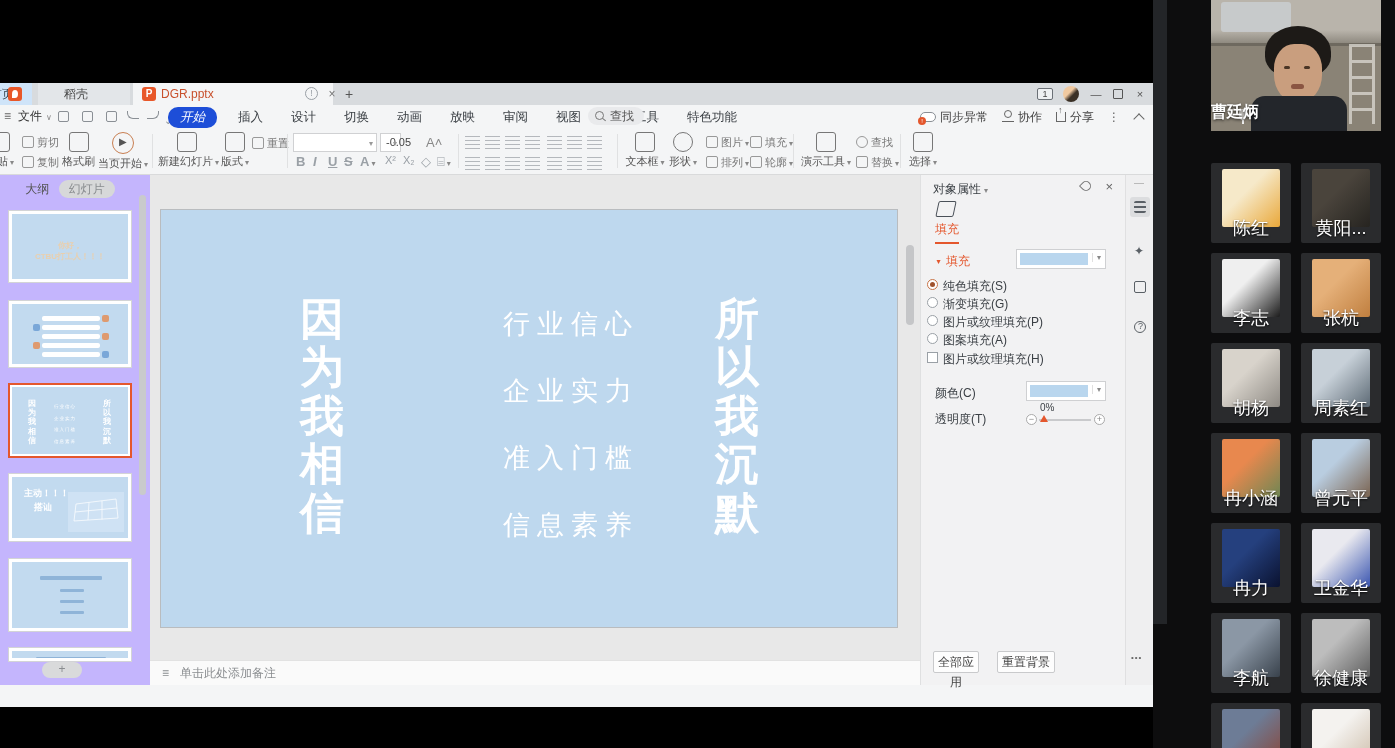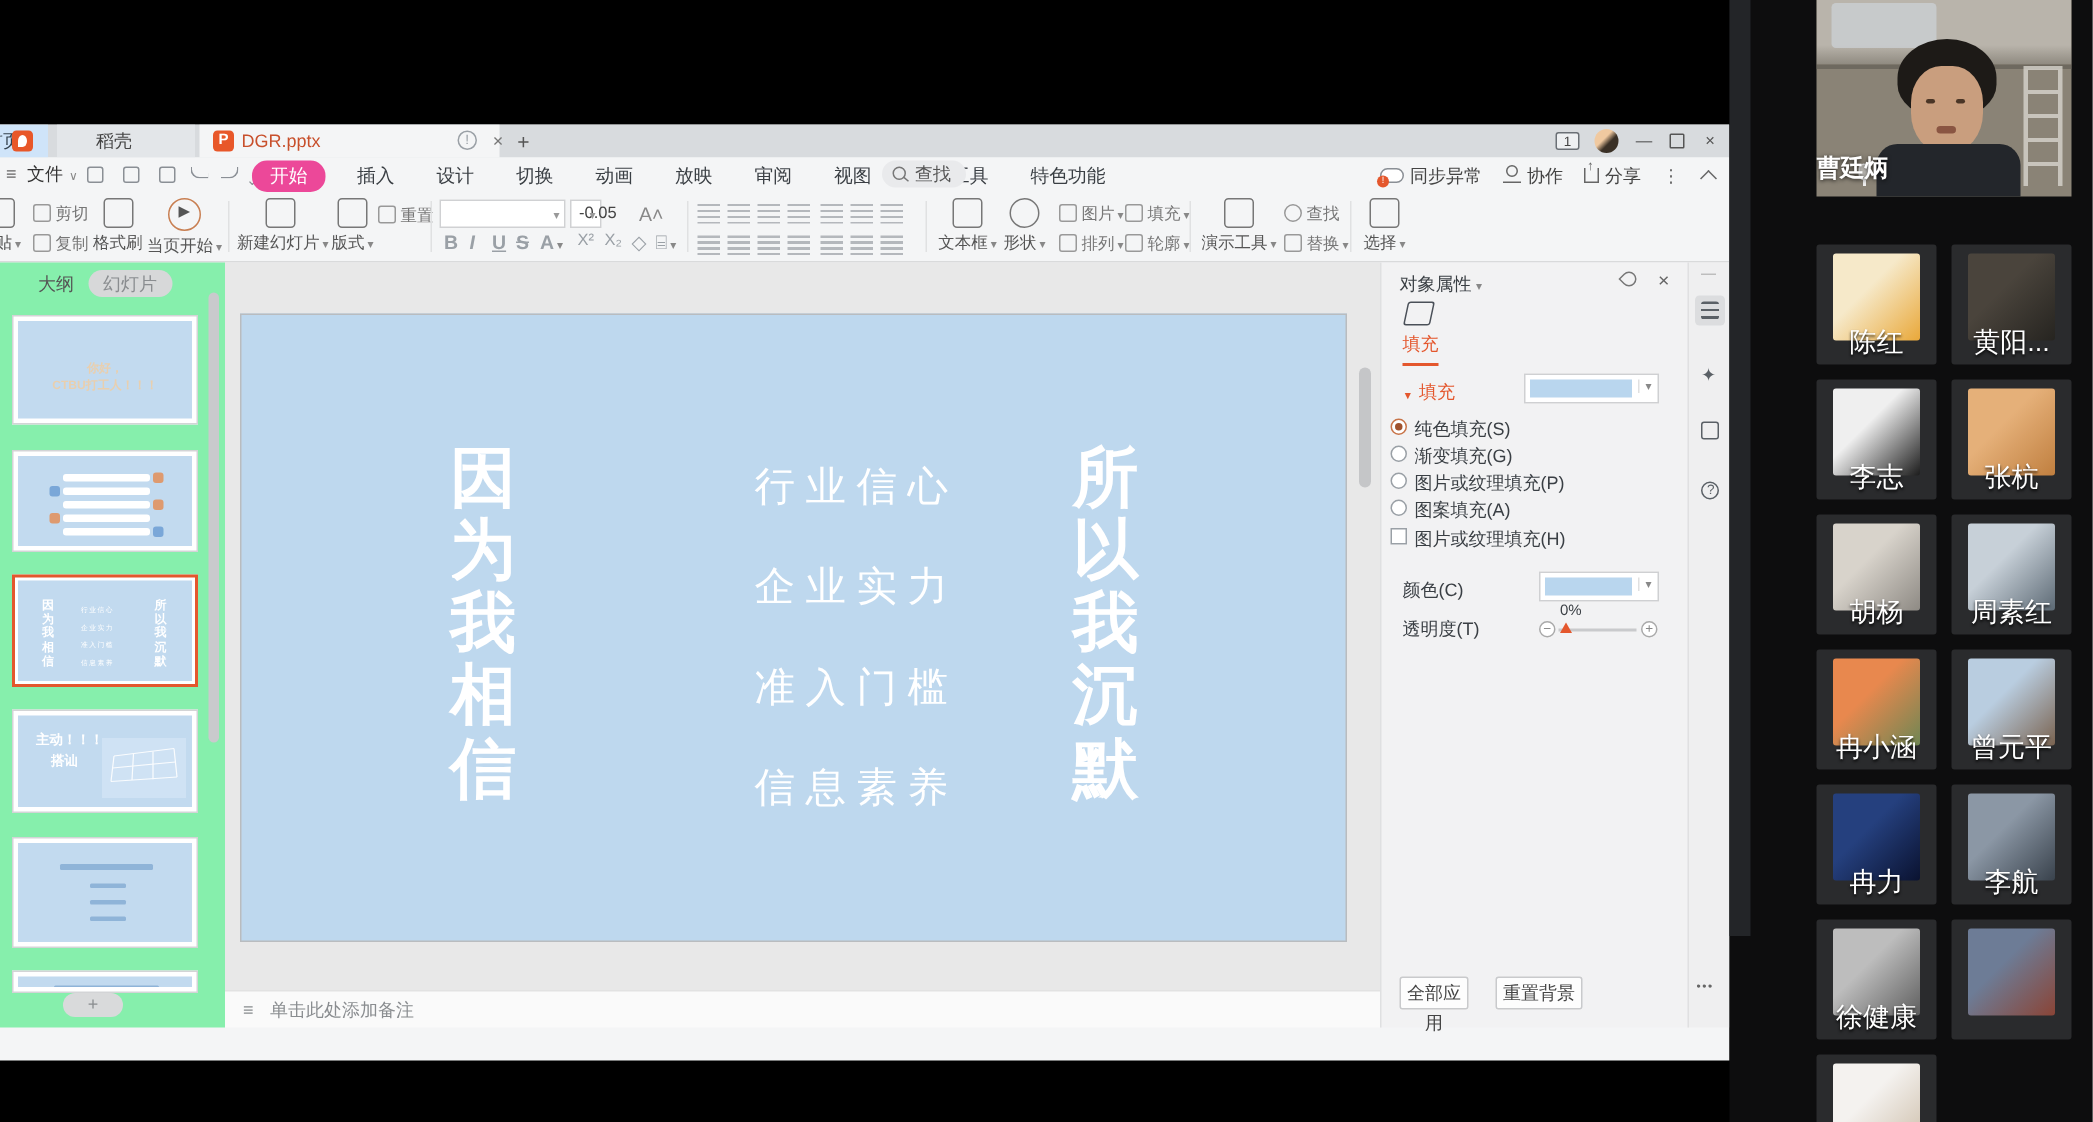--- a/index.html
+++ b/index.html
@@ -32,21 +32,21 @@
   .filebtn { position:absolute; left:2px; top:2px; height:19px; font-size:12px; color:#333; line-height:19px; padding-left:16px; }
   .filebtn:before { content:"≡"; position:absolute; left:2px; color:#666; }
   .filebtn:after { content:"∨"; font-size:8px; color:#888; margin-left:4px; }
   .qa { position:absolute; top:5px; width:14px; height:13px; }
   .qa i { display:block; width:11px; height:11px; border:1px solid #8a8f95; border-radius:2px; margin:1px auto; }
   .qa.undo i,.qa.redo i { border:none; width:12px; height:8px; border-bottom:1.6px solid #8a8f95; border-left:1.6px solid #8a8f95; border-radius:0 0 0 6px; }
   .qa.redo i { transform:scaleX(-1); }
   .qa.more:before { content:"⌄"; color:#8a8f95; font-size:10px; }
   .mtabs { position:absolute; left:168px; top:2px; height:20px; display:flex; align-items:center; gap:14px; }
   .mtab { font-size:12.5px; color:#3a3f44; padding:2px 7px; white-space:nowrap; }
-  .mtab.active { background:#ec4899; color:#fff; border-radius:10px; padding:2px 12px; }
+  .mtab.active { background:#1d4ed8; color:#fff; border-radius:10px; padding:2px 12px;font-style:italic; }
   .findpill { position:absolute; left:588px; top:2px; height:18px; background:#e9eaec; border-radius:9px; font-size:12px; color:#555; line-height:18px; padding:0 10px 0 22px; }
   .findpill:before { content:""; position:absolute; left:7px; top:4px; width:7px; height:7px; border:1.4px solid #777; border-radius:50%; }
   .findpill:after { content:""; position:absolute; left:14px; top:12px; width:4px; height:1.4px; background:#777; transform:rotate(40deg); }
   .mb-right { position:absolute; right:10px; top:2px; height:20px; display:flex; align-items:center; gap:14px; font-size:12px; color:#444; }
   .cloud { position:relative; width:16px; height:10px; background:#fff; border:1.2px solid #8a8f95; border-radius:6px; }
   .cloud:after { content:"!"; position:absolute; left:-3px; bottom:-4px; width:8px; height:8px; background:#e4572d; color:#fff; border-radius:50%; font-size:6px; line-height:8px; text-align:center; }
   .ic-collab { width:12px; height:10px; border-bottom:1.4px solid #666; position:relative; }
   .ic-collab:before { content:""; position:absolute; left:2px; top:-2px; width:6px; height:6px; border:1.4px solid #666; border-radius:50%; }
   .ic-share { width:10px; height:10px; border:1.4px solid #666; border-top:none; position:relative; }
   .ic-share:before { content:"↑"; position:absolute; left:1px; top:-7px; font-size:9px; color:#666; }
@@ -69,21 +69,21 @@
   .combo:after { content:"▾"; position:absolute; right:3px; top:1px; font-size:8px; color:#999; }
   .fmt { position:absolute; top:26px; font-size:13px; color:#9aa0a6; }
   .fmt b,.fmt i,.fmt u,.fmt s { font-weight:bold; font-style:normal; text-decoration:none; color:#9aa0a6; }
   .fmt u { text-decoration:underline; } .fmt s { text-decoration:line-through; } .fmt i { font-style:italic; }
   .pgly { position:absolute; width:15px; height:13px; background:repeating-linear-gradient(#a9adb2 0 1.5px,transparent 1.5px 4px); opacity:.85; }
 
   
   .content { position:absolute; left:0; top:92px; width:1153px; height:510px; }
 
   
-  .lpanel { position:absolute; left:0; top:0; width:150px; height:510px; background:#86efac; }
+  .lpanel { position:absolute; left:0; top:0; width:150px; height:510px; background:#c4b5fd; }
   .ltabs { position:absolute; left:0; top:6px; width:140px; text-align:center; font-size:12px; color:#555; }
   .ltab-outline { margin-right:6px; }
   .ltab-slides { background:#d7d8d9; color:#8a8d90; border-radius:9px; padding:2px 10px; }
   .thumb { position:absolute; left:8px; width:124px; background:#fff; border:1px solid #d3d4d6; padding:3px; }
   .thumb .tslide { width:100%; height:100%; background:#c2daef; position:relative; overflow:hidden; }
   .thumb.sel { border:2px solid #e4572d; padding:2px; }
   .t1txt { position:absolute; left:0; top:26px; width:100%; text-align:center; color:#e9cfae; font-size:8px; font-weight:bold; line-height:1.4; }
   .pillrow { position:absolute; left:30px; width:58px; height:5px; background:#fff; border-radius:2px; }
   .pillrow i { position:absolute; top:-1px; width:7px; height:7px; border-radius:2px; }
   .pillrow i.r { right:-9px; background:#de9a6f; }
@@ -513,20 +513,24 @@
       </div>
       <div class="ptile">
         <div class="pava" style="background: linear-gradient(135deg, rgb(185, 205, 224) 40%, rgb(122, 99, 80));"></div>
         <div class="pname">曾元平</div>
       </div>
       <div class="ptile">
         <div class="pava" style="background: linear-gradient(135deg, rgb(37, 64, 126) 40%, rgb(10, 18, 48));"></div>
         <div class="pname">冉力</div>
       </div>
       <div class="ptile">
+        <div class="pava" style="background: linear-gradient(135deg, rgb(233, 233, 239) 40%, rgb(58, 85, 176));"></div>
+        <div class="pname">卫金华</div>
+      </div>
+      <div class="ptile">
         <div class="pava" style="background: linear-gradient(135deg, rgb(139, 151, 165) 40%, rgb(57, 66, 76));"></div>
         <div class="pname">李航</div>
       </div>
       <div class="ptile">
         <div class="pava" style="background: linear-gradient(135deg, rgb(189, 189, 189) 40%, rgb(95, 95, 95));"></div>
         <div class="pname">徐健康</div>
       </div>
       <div class="ptile">
         <div class="pava" style="background: linear-gradient(135deg, rgb(109, 124, 150) 40%, rgb(138, 68, 54));"></div>
         <div class="pname"></div>

